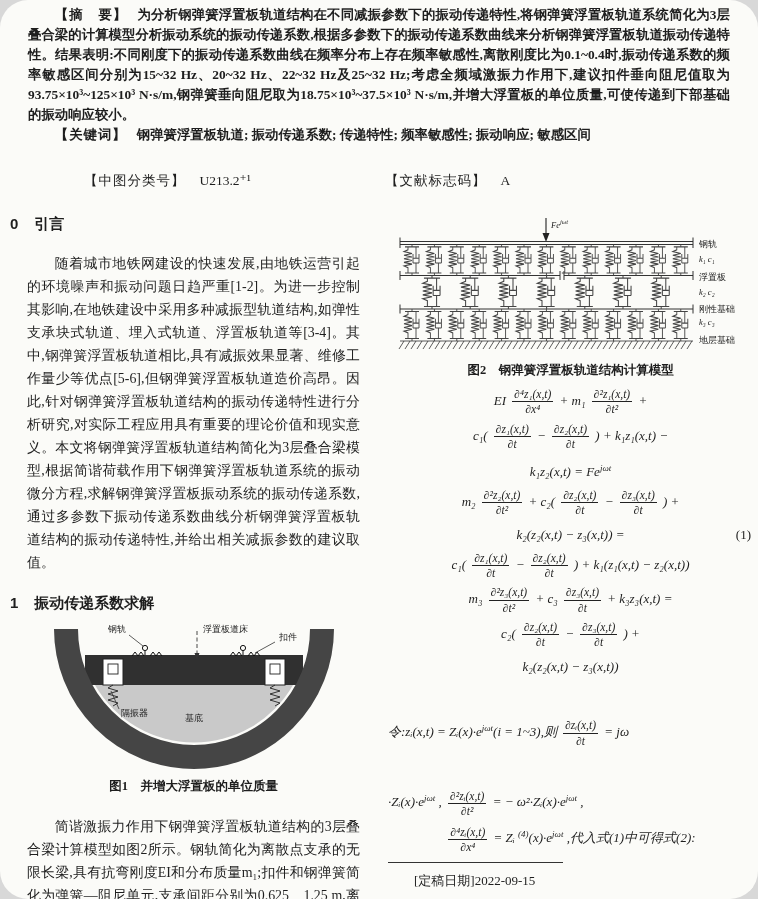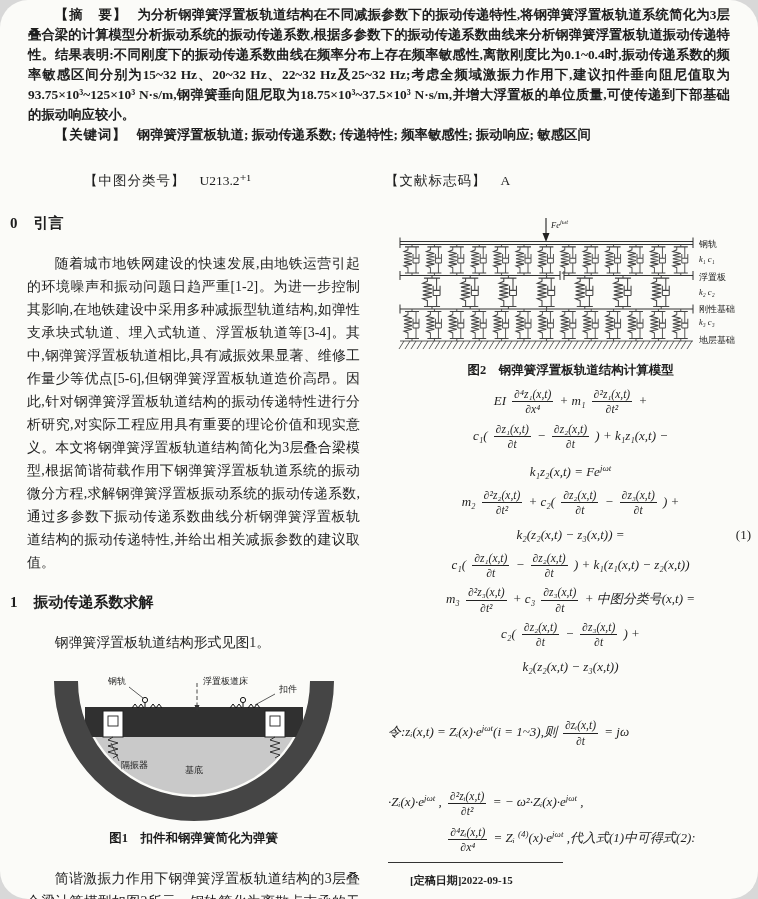--- a/index.html
+++ b/index.html
@@ -17,21 +17,21 @@
   .m-clc{position:absolute;left:84px;}
   .m-code{position:absolute;left:385px;}
   .m-lab{font-weight:400;letter-spacing:1px;}
   .m-val{margin-left:14px;text-align:center;}
 
   
   .col{position:absolute;top:212px;font-size:13.9px;line-height:23px;text-align:justify;}
   .col-l{left:10px;width:367px;}
   .col-r{left:388px;width:365px;height:687px;}
   .sec-h{font-weight:700;font-size:15px;margin:0 0 5px 0;
-         font-family:Liberation Serif, serif;}
+         font-family:Liberation Sans, sans-serif;}
   .sec-h .n{margin-right:16px;}
   .sh1{margin-top:8px;}
   p.body-p{margin:17px;text-indent:2em;}
 
   
   .fig{text-align:center;margin:3px 0 2px 0;}
   .fig svg{display:block;margin:0 auto;}
   .fig-cap{font-size:12.5px;font-weight:700;text-align:center;margin:4px 0 4px 0;}
   .fig-svg text{font-size:9px;fill:#222;font-family:"Liberation Serif","DejaVu Serif",serif;}
   .fig-svg .mathlab{font-style:italic;font-size:8.5px;}
@@ -41,22 +41,22 @@
   .eq-line{position:relative;text-align:center;margin:5px 0;}
   .eq-line.left{text-align:left;margin-top:39px;}
   .eq-line sup{font-size:9px;}
   .frac{display:inline-flex;flex-direction:column;vertical-align:middle;text-align:center;
         font-size:11.5px;line-height:1.25;margin:0 3px;}
   .frac .fn{border-bottom:1px solid #222;padding:0 2px;}
   .frac .fd{padding:0 2px;}
   .eq-num{position:absolute;right:2px;top:50%;transform:translateY(-50%);font-style:normal;}
 
   
-  .footnote{position:absolute;left:388px;bottom:8px;width:365px;font-size:11px;
-            line-height:21px;background:#fbfbf8;font-weight:bold;}
+  .footnote{position:absolute;left:388px;bottom:8px;width:365px;font-size:13px;
+            line-height:21px;background:#fbfbf8;}
   .footnote .rule{width:175px;border-top:1px solid #333;margin:0 0 7px 0;}
   .footnote p{margin:0;text-indent:2em;text-align:justify;}
 </style>
 </head>
 <body>
 
 <div class="page">
 
   <div class="abstract-block">
     <p><span class="lab">【摘　要】</span><span>为分析钢弹簧浮置板轨道结构在不同减振参数下的振动传递特性,将钢弹簧浮置板轨道系统简化为3层叠合梁的计算模型分析振动系统的振动传递系数,根据多参数下的振动传递系数曲线来分析钢弹簧浮置板轨道振动传递特性。结果表明:不同刚度下的振动传递系数曲线在频率分布上存在频率敏感性,离散刚度比为0.1~0.4时,振动传递系数的频率敏感区间分别为15~32 Hz、20~32 Hz、22~32 Hz及25~32 Hz;考虑全频域激振力作用下,建议扣件垂向阻尼值取为93.75×10³~125×10³ N·s/m,钢弹簧垂向阻尼取为18.75×10³~37.5×10³ N·s/m,并增大浮置板的单位质量,可使传递到下部基础的振动响应较小。</span></p>
@@ -66,21 +66,20 @@
   <div class="meta-row">
     <span class="m-clc"><span class="m-lab">【中图分类号】</span><span class="m-val">U213.2⁺¹</span></span>
     <span class="m-code"><span class="m-lab">【文献标志码】</span><span class="m-val">A</span></span>
   </div>
 
   <div class="col col-l">
     <div class="sec-h"><span class="n">0</span><span>引言</span></div>
     <p class="body-p">随着城市地铁网建设的快速发展,由地铁运营引起的环境噪声和振动问题日趋严重[1-2]。为进一步控制其影响,在地铁建设中采用多种减振型轨道结构,如弹性支承块式轨道、埋入式轨道、浮置板轨道等[3-4]。其中,钢弹簧浮置板轨道相比,具有减振效果显著、维修工作量少等优点[5-6],但钢弹簧浮置板轨道造价高昂。因此,针对钢弹簧浮置板轨道结构的振动传递特性进行分析研究,对实际工程应用具有重要的理论价值和现实意义。本文将钢弹簧浮置板轨道结构简化为3层叠合梁模型,根据简谐荷载作用下钢弹簧浮置板轨道系统的振动微分方程,求解钢弹簧浮置板振动系统的振动传递系数,通过多参数下振动传递系数曲线分析钢弹簧浮置板轨道结构的振动传递特性,并给出相关减振参数的建议取值。</p>
 
     <div class="sec-h sh1"><span class="n">1</span><span>振动传递系数求解</span></div>
-    <p class="body-p">钢弹簧浮置板轨道结构形式见图1。</p>
 
     <div class="fig">
       <svg class="fig-svg" width="330" height="152" viewBox="0 0 330 152">
         <path d="M66,66 A114,114 0 0 0 264,66 Z" fill="#c9c9c9"></path>
         <rect x="56" y="36" width="218" height="30" fill="#303030"></rect>
         <path d="M37,10 A128,128 0 0 0 293,10" fill="none" stroke="#454545" stroke-width="24"></path>
         <g stroke="#222" fill="#fff" stroke-width="1">
           <rect x="74" y="40" width="20" height="26"></rect>
           <rect x="236" y="40" width="20" height="26"></rect>
         </g>
@@ -104,21 +103,21 @@
           <path d="M100,16 L114,27"></path>
           <path d="M246,23 L226,34"></path>
           <path d="M90,90 L82,72"></path>
         </g>
         <text x="88" y="13" text-anchor="middle">钢轨</text>
         <text x="174" y="13">浮置板道床</text>
         <text x="250" y="21">扣件</text>
         <text x="92" y="97">隔振器</text>
         <text x="165" y="102" text-anchor="middle">基底</text>
       </svg>
-      <div class="fig-cap">图1　扣件和钢弹簧简化为弹簧</div>
+      <div class="fig-cap">图1　并增大浮置板的单位质量</div>
     </div>
 
     <p class="body-p">简谐激振力作用下钢弹簧浮置板轨道结构的3层叠合梁计算模型如图2所示。钢轨简化为离散点支承的无限长梁,具有抗弯刚度EI和分布质量m₁;扣件和钢弹簧简化为弹簧—阻尼单元,支承间距分别为0.625、1.25 m,离散刚度(支承刚度与支承间距比值)分别为k₁和k₂,离散阻尼(阻尼与支承间距比值)分别为c₁和c₂;不考虑浮置板和刚性基础的抗弯刚度,将其视为弹性支承刚性梁,浮置板计算长度为25 m,浮置板和刚性基础分布质量分别为m₂和m₃;将地基础视为均匀分布的弹簧—阻尼单元,支承刚度和阻尼分别为k₃和c₃。则钢弹簧浮置板轨道系统的振动微分方程见式(1)。</p>
   </div>
 
   <div class="col col-r">
 
     <div class="fig">
       <svg id="fig2svg" class="fig-svg" width="365" height="140" viewBox="0 0 365 140">
         <defs>
@@ -227,21 +226,21 @@
           </span><span> − </span><span class="frac">
             <span class="fn">∂z₂(x,t)</span>
             <span class="fd">∂t</span>
           </span><span> ) + k₁(z₁(x,t) − z₂(x,t))</span></div>
         <div class="eq-line"><span>m₃ </span><span class="frac">
             <span class="fn">∂²z₃(x,t)</span>
             <span class="fd">∂t²</span>
           </span><span> + c₃ </span><span class="frac">
             <span class="fn">∂z₃(x,t)</span>
             <span class="fd">∂t</span>
-          </span><span> + 中图分类号(x,t) =</span></div>
+          </span><span> + k₃z₃(x,t) =</span></div>
         <div class="eq-line"><span>c₂( </span><span class="frac">
             <span class="fn">∂z₂(x,t)</span>
             <span class="fd">∂t</span>
           </span><span> − </span><span class="frac">
             <span class="fn">∂z₃(x,t)</span>
             <span class="fd">∂t</span>
           </span><span> ) +</span></div>
         <div class="eq-line"><span>k₂(z₂(x,t) − z₃(x,t))</span></div>
       </div>
     <div class="eq">

